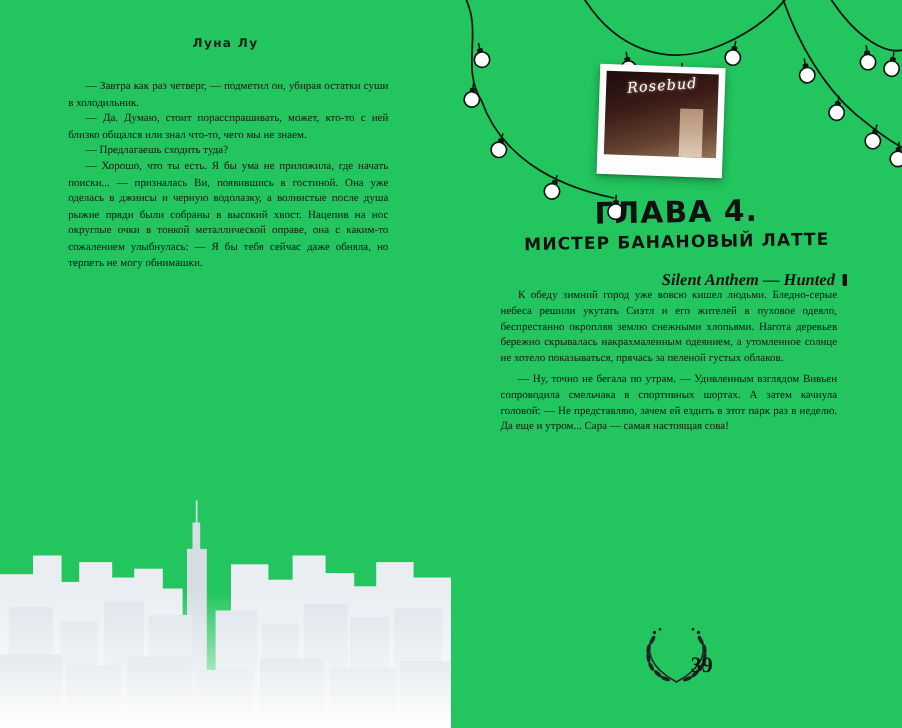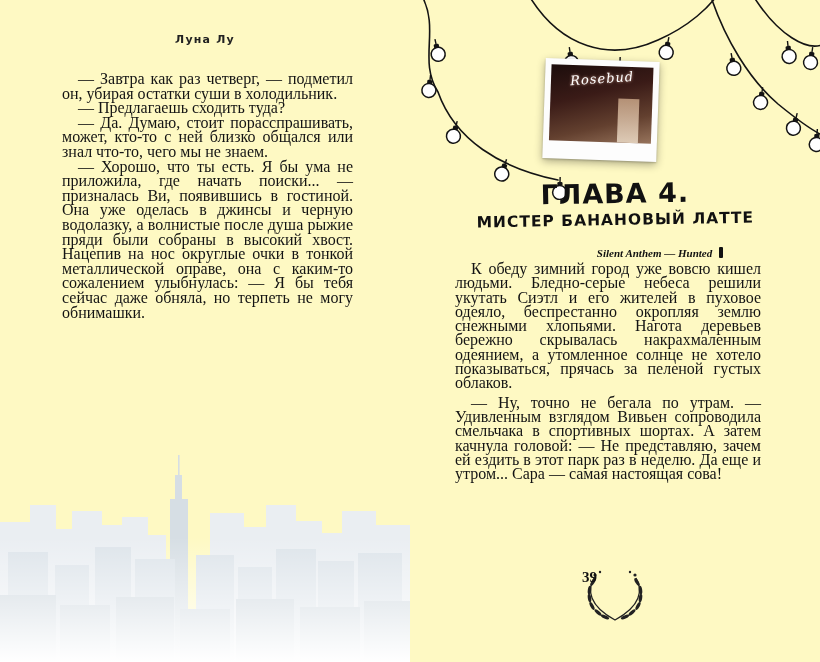--- a/index.html
+++ b/index.html
@@ -3,36 +3,36 @@
 <meta charset="utf-8">
 <style>
   * { margin:0; padding:0; box-sizing:border-box; }
   html,body { background:#ffffff; }
   body {
     width:820px; height:662px;
     font-family:"Liberation Serif", serif;
     color:#1a1a1a;
     overflow:hidden;
   }
-  .spread { position:relative; width:820px; height:662px; background:#fef9c3; overflow:hidden; }
+  .spread { position:relative; width:820px; height:662px; background:#22c55e; overflow:hidden; }
   .page { position:absolute; top:0; width:410px; height:662px; }
   .page-left { left:0; }
   .page-right { left:410px; }
 
   .running-head {
     position:absolute; top:33px; left:0; width:100%;
     text-align:center;
     font-family:"DejaVu Sans", sans-serif;
     font-weight:bold; font-size:11px; letter-spacing:1.2px;
     color:#222;
   }
 
   .text-col {
     position:absolute;
-    font-size:16px; text-align:justify; color:#141414;
+    font-size:10px; text-align:justify; color:#141414;
   }
   .page-left .text-col { left:62px; top:72px; width:291px; line-height:14.6px; }
   .page-left .text-col p { text-indent:16px; }
   .page-right .text-col { left:45px; top:262px; width:306px; line-height:14.3px; }
   .page-right .text-col p { text-indent:16px; margin-bottom:5px; }
 
   .city { position:absolute; left:0; bottom:0; pointer-events:none; }
   .garland { position:absolute; top:0; left:0; pointer-events:none; }
 
   .polaroid {
@@ -62,50 +62,50 @@
     position:absolute; top:179px; left:0; width:100%;
     text-align:center; color:#111;
     font-family:"DejaVu Sans", sans-serif; font-weight:bold;
     transform:rotate(-1deg);
   }
   .chapter-l1 { font-size:27px; letter-spacing:1px; line-height:29px; }
   .chapter-l2 { font-size:15.5px; letter-spacing:1px; margin-top:3px; }
 
   .track {
     position:absolute; top:247px; left:140px; width:220px;
-    text-align:center; font-weight:bold; font-style:italic; font-size:11px;
+    text-align:right; font-weight:bold; font-style:italic; font-size:15px;
     color:#111; white-space:nowrap;
   }
   .pause-bar {
     display:inline-block; width:4px; height:11px; background:#111;
     margin-left:7px; border-radius:1px; vertical-align:-1px;
   }
 
   .pageno-wrap {
     position:absolute; top:566px; left:50%; transform:translateX(-50%);
     width:66px; height:66px;
   }
   .pageno {
-    position:absolute; top:3px; left:0; width:100%;
-    text-align:left; font-weight:bold; font-size:15px; color:#111;
+    position:absolute; top:28px; left:0; width:100%;
+    text-align:right; font-weight:bold; font-size:20px; color:#111;
   }
 </style>
 </head>
 <body>
 
 <div class="spread">
 
   <div class="page page-left">
 
     <div class="running-head">Луна Лу</div>
 
     <div class="text-col">
       <p>— Завтра как раз четверг, — подметил он, убирая остатки суши в холодильник.</p>
+      <p>— Да. Думаю, стоит порасспрашивать, может, кто-то с ней близко общался или знал что-то, чего мы не знаем.</p>
       <p>— Предлагаешь сходить туда?</p>
-      <p>— Да. Думаю, стоит порасспрашивать, может, кто-то с ней близко общался или знал что-то, чего мы не знаем.</p>
       <p>— Хорошо, что ты есть. Я бы ума не приложила, где начать поиски... — призналась Ви, появившись в гостиной. Она уже оделась в джинсы и черную водолазку, а волнистые после душа рыжие пряди были собраны в высокий хвост. Нацепив на нос округлые очки в тонкой металлической оправе, она с каким-то сожалением улыбнулась: — Я бы тебя сейчас даже обняла, но терпеть не могу обнимашки.</p>
     </div>
 
     <svg class="city" width="410" height="215" viewBox="0 0 410 215" aria-hidden="true">
       <defs>
         <linearGradient id="fog" x1="0" y1="0" x2="0" y2="1">
           <stop offset="0" stop-color="#ffffff" stop-opacity="0"></stop>
           <stop offset="1" stop-color="#ffffff" stop-opacity="1"></stop>
         </linearGradient>
       </defs>

